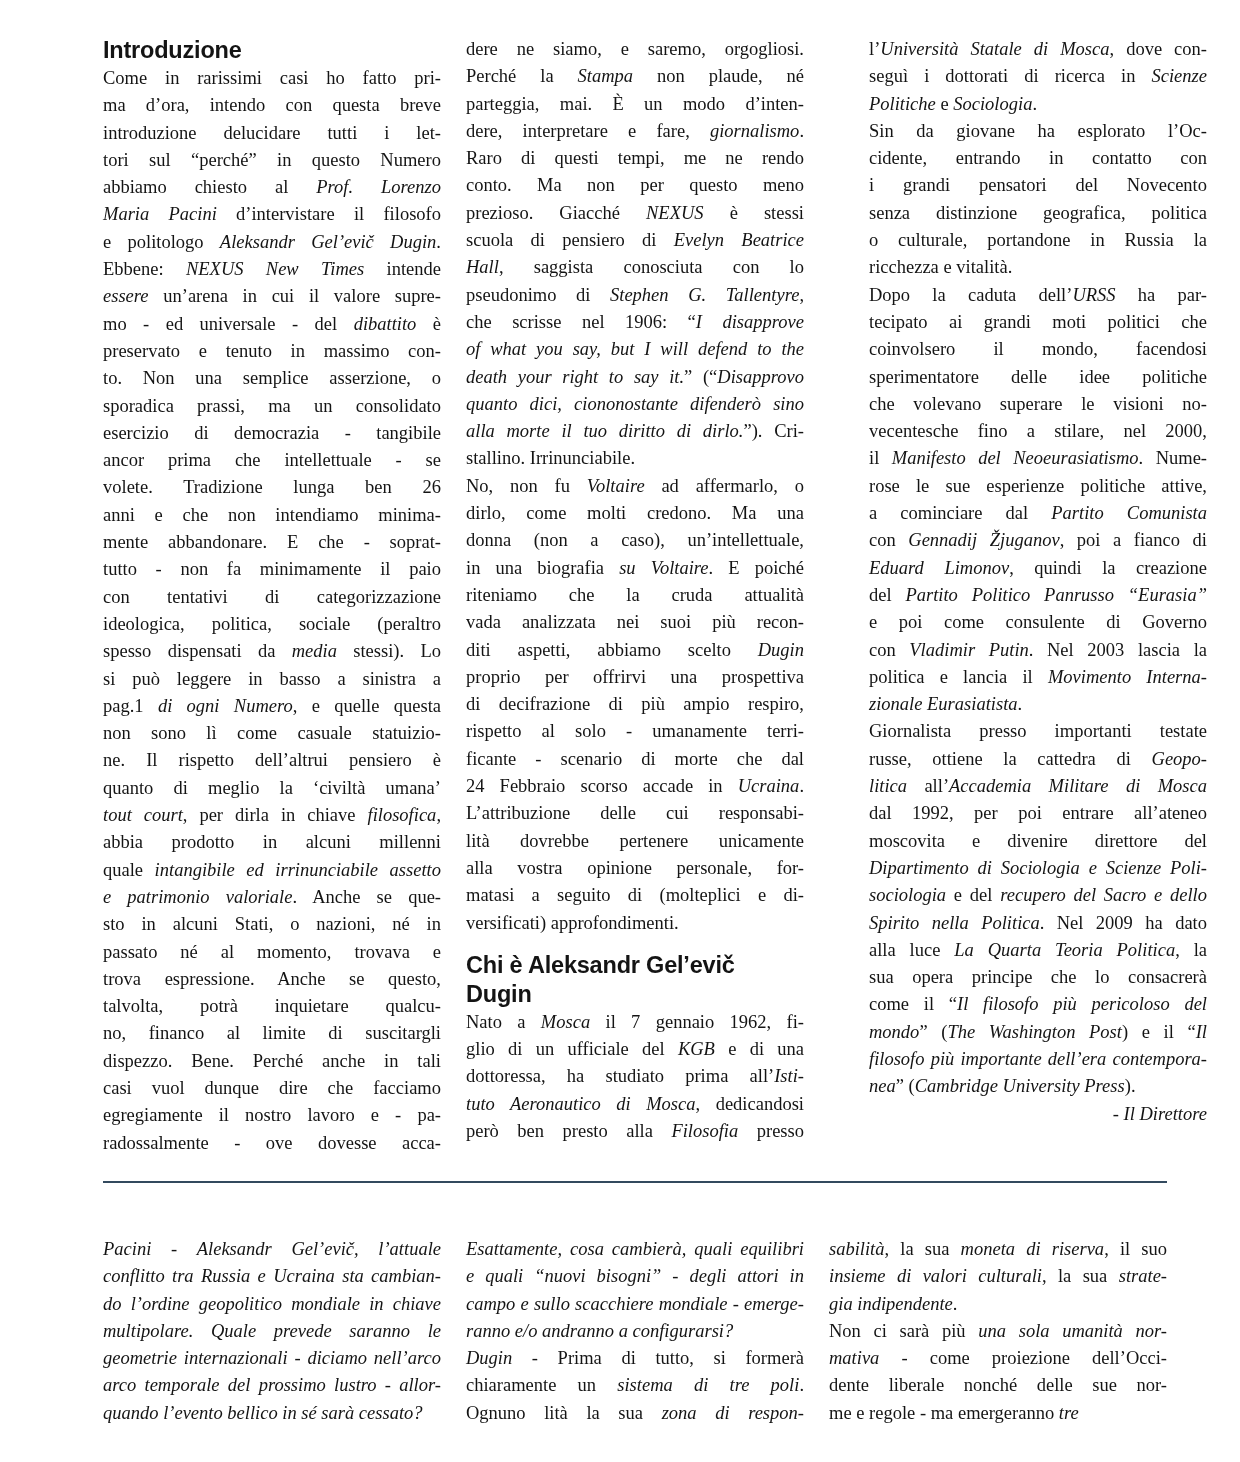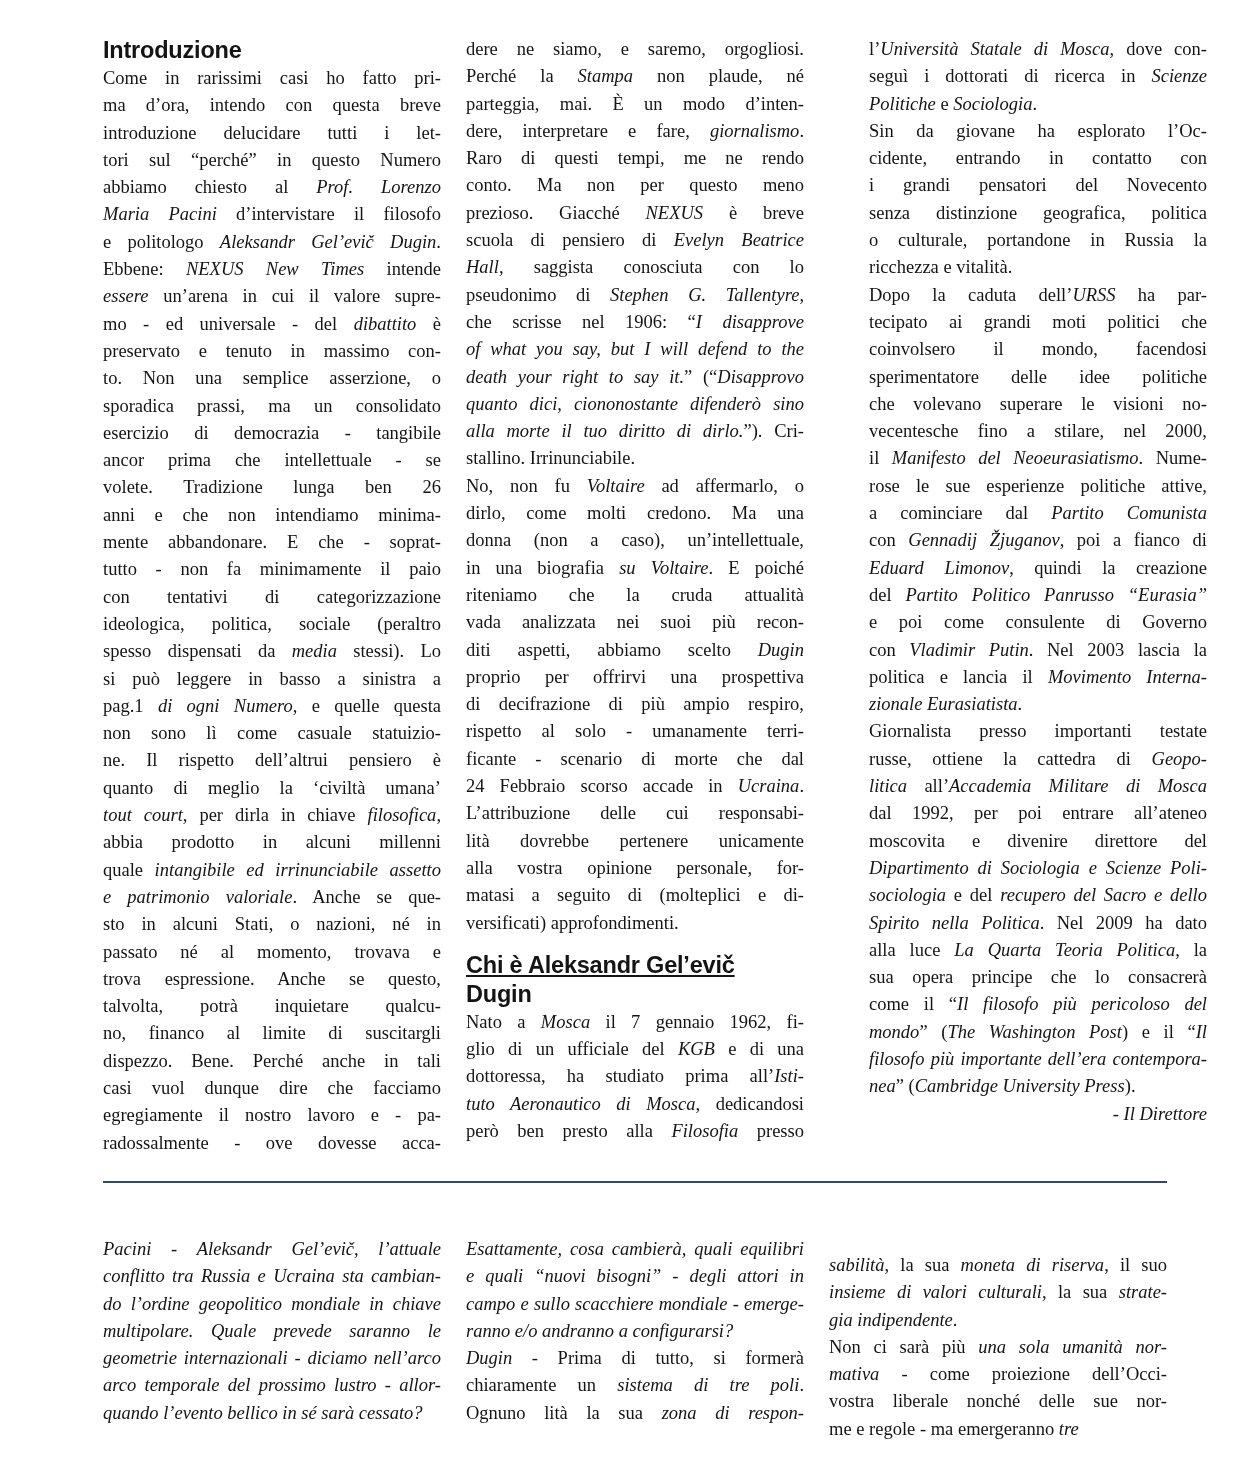--- a/index.html
+++ b/index.html
@@ -12,39 +12,39 @@
     color:#141414;
     overflow:hidden;
   }
   .col{position:absolute;width:338px;top:36px;}
   .c1{left:103px;}
   .c2{left:466px;}
   .c3{left:869px;}
   .bcol{position:absolute;width:338px;top:1236px;}
   .b1{left:103px;}
   .b2{left:466px;}
-  .b3{left:829px;margin-top:16px;}
+  .b3{left:829px;}
   .line{
     font-size:18.5px;
     line-height:27.3px;
     text-align:justify;
     text-align-last:justify;
     white-space:normal;
   }
   .line.end{text-align-last:left;}
   .line.right{text-align-last:right;}
   .line.h{
     font-family:"Liberation Sans", sans-serif;
     font-weight:700;
     font-size:23.5px;
     line-height:29px;
     text-align-last:left;
     letter-spacing:-0.2px;
   }
-  .line.hgap{margin-top:14px;text-decoration:underline;}
+  .line.hgap{margin-top:14px;}
   .i{font-style:italic;}
   .bi{font-weight:400;font-style:italic;}
   .rule{
     position:absolute;
     left:103px;
     top:1181px;
     width:1064px;
     height:2px;
   }
 </style>
@@ -95,21 +95,21 @@
       <div class="line"><span>egregiamente il nostro lavoro e - pa-</span></div>
       <div class="line"><span>radossalmente - ove dovesse acca-</span></div>
     </div>
   <div class="col c2">
       <div class="line"><span>dere ne siamo, e saremo, orgogliosi.</span></div>
       <div class="line"><span>Perché la </span><span class="i">Stampa</span><span> non plaude, né</span></div>
       <div class="line"><span>parteggia, mai. È un modo d’inten-</span></div>
       <div class="line"><span>dere, interpretare e fare, </span><span class="i">giornalismo</span><span>.</span></div>
       <div class="line"><span>Raro di questi tempi, me ne rendo</span></div>
       <div class="line"><span>conto. Ma non per questo meno</span></div>
-      <div class="line"><span>prezioso. Giacché </span><span class="i">NEXUS</span><span> è breve</span></div>
+      <div class="line"><span>prezioso. Giacché </span><span class="i">NEXUS</span><span> è stessi</span></div>
       <div class="line"><span>scuola di pensiero di </span><span class="i">Evelyn Beatrice</span></div>
       <div class="line"><span class="i">Hall</span><span>, saggista conosciuta con lo</span></div>
       <div class="line"><span>pseudonimo di </span><span class="i">Stephen G. Tallentyre</span><span>,</span></div>
       <div class="line"><span>che scrisse nel 1906: “</span><span class="i">I disapprove</span></div>
       <div class="line"><span class="i">of what you say, but I will defend to the</span></div>
       <div class="line"><span class="i">death your right to say it.</span><span>” (“</span><span class="i">Disapprovo</span></div>
       <div class="line"><span class="i">quanto dici, ciononostante difenderò sino</span></div>
       <div class="line"><span class="i">alla morte il tuo diritto di dirlo.</span><span>”). Cri-</span></div>
       <div class="line end"><span>stallino. Irrinunciabile.</span></div>
       <div class="line"><span>No, non fu </span><span class="i">Voltaire</span><span> ad affermarlo, o</span></div>
@@ -197,16 +197,16 @@
       <div class="line"><span class="bi">Dugin</span><span> - Prima di tutto, si formerà</span></div>
       <div class="line"><span>chiaramente un </span><span class="i">sistema di tre poli</span><span>.</span></div>
       <div class="line"><span>Ognuno lità la sua </span><span class="i">zona di respon-</span></div>
     </div>
   <div class="bcol b3">
       <div class="line"><span class="i">sabilità</span><span>, la sua </span><span class="i">moneta di riserva</span><span>, il suo</span></div>
       <div class="line"><span class="i">insieme di valori culturali</span><span>, la sua </span><span class="i">strate-</span></div>
       <div class="line end"><span class="i">gia indipendente</span><span>.</span></div>
       <div class="line"><span>Non ci sarà più </span><span class="i">una sola umanità nor-</span></div>
       <div class="line"><span class="i">mativa</span><span> - come proiezione dell’Occi-</span></div>
-      <div class="line"><span>vostra liberale nonché delle sue nor-</span></div>
+      <div class="line"><span>dente liberale nonché delle sue nor-</span></div>
       <div class="line end"><span>me e regole - ma emergeranno </span><span class="i">tre</span></div>
     </div>
 </div>
 
 </body></html>

